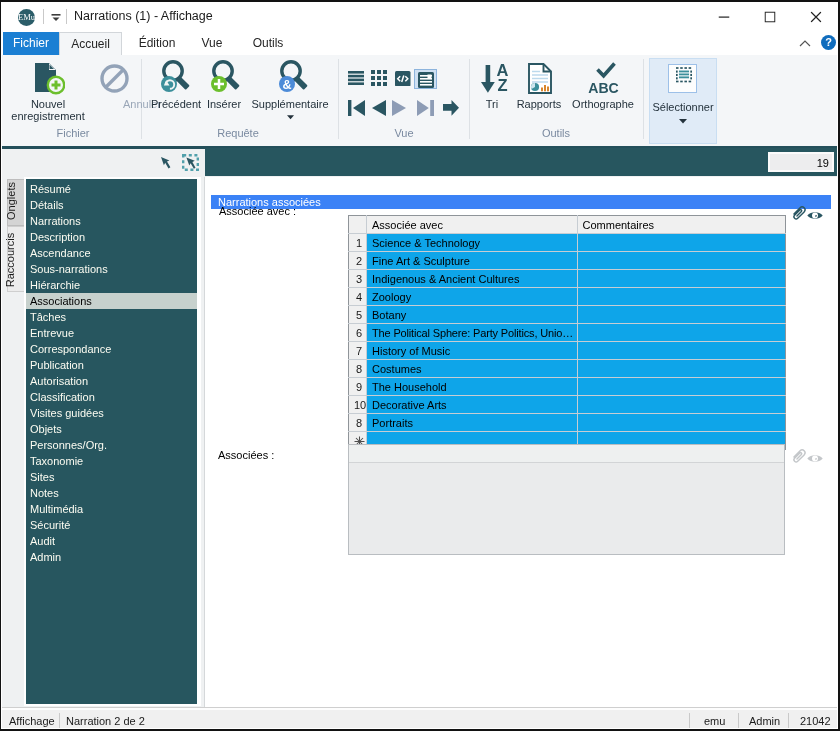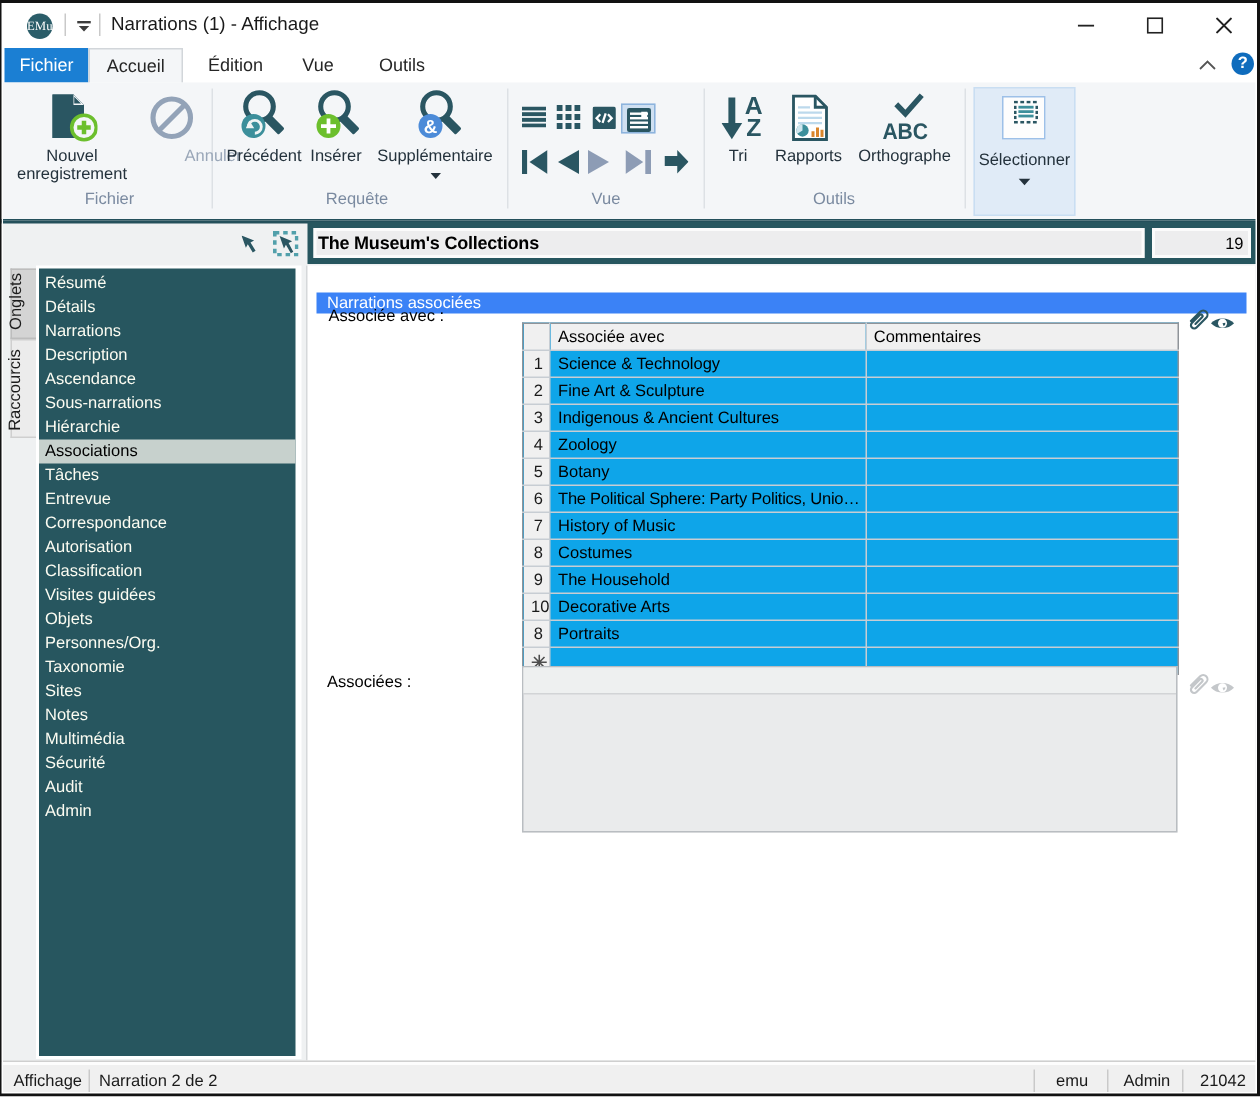--- a/index.html
+++ b/index.html
@@ -301,23 +301,20 @@
   </svg>
   <svg class="icon" style="left:180.5px; top:6.5px; position:absolute;" width="17" height="17" viewBox="0 0 17 17">
     <g stroke="#51a0ab" stroke-width="2.4" fill="none" stroke-dasharray="3 2.6">
         <rect x="1.2" y="1.2" width="14.6" height="14.6"></rect>
       </g>
     <path d="M4.4 3.4 L7.3 11.6 L8.6 9.2 L11.9 14.8 L13.5 13.8 L10.4 8 L12.8 6.8 Z" fill="#2a5662"></path>
   </svg>
 
   <div id="content"></div>
   <div id="rechdr">
-    <div class="recbox" id="recbox1">
-        <div id="rectitle">The Museum's Collections</div>
-      </div>
     <div class="recbox" id="recbox2">
         <div id="recnum">19</div>
       </div>
   </div>
 
   <div id="vtab1">
       <div class="vtxt" style="left:-16px; top:15px;">Onglets</div>
     </div>
   <div id="vtab2">
       <div class="vtxt" style="left:-25px; top:27px;">Raccourcis</div>
@@ -329,20 +326,21 @@
     <div class="sitem">Détails</div>
     <div class="sitem">Narrations</div>
     <div class="sitem">Description</div>
     <div class="sitem">Ascendance</div>
     <div class="sitem">Sous-narrations</div>
     <div class="sitem">Hiérarchie</div>
     <div class="sitem sel">Associations</div>
     <div class="sitem">Tâches</div>
     <div class="sitem">Entrevue</div>
     <div class="sitem">Correspondance</div>
+    <div class="sitem">Publication</div>
     <div class="sitem">Autorisation</div>
     <div class="sitem">Classification</div>
     <div class="sitem">Visites guidées</div>
     <div class="sitem">Objets</div>
     <div class="sitem">Personnes/Org.</div>
     <div class="sitem">Taxonomie</div>
     <div class="sitem">Sites</div>
     <div class="sitem">Notes</div>
     <div class="sitem">Multimédia</div>
     <div class="sitem">Sécurité</div>

